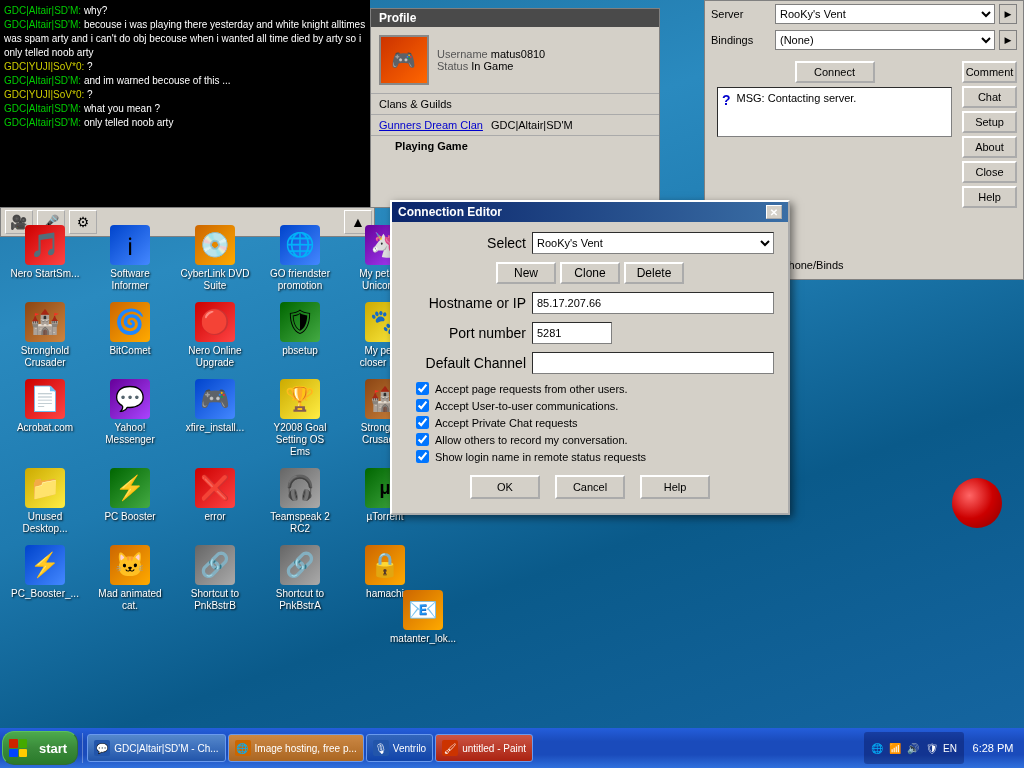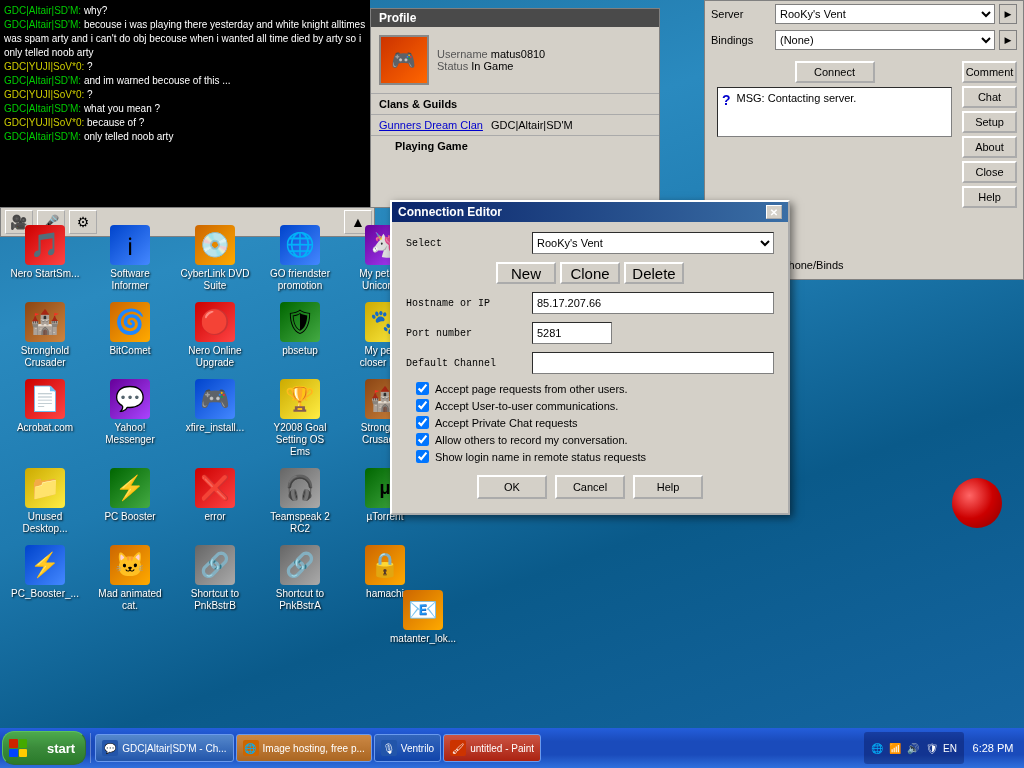--- a/index.html
+++ b/index.html
@@ -79,21 +79,21 @@
       color: white;
       font-size: 20px;
     }
 
     .profile-fields { font-size: 11px; }
     .profile-fields .label { color: #555; }
     .profile-fields .value { color: #000; }
 
     .profile-section {
       padding: 4px 8px;
-      font-weight: bold;
+      font-weight: normal;
       font-size: 11px;
       border-bottom: 1px solid #aaa;
     }
 
     .clan-row {
       padding: 4px 8px;
       display: flex;
       gap: 8px;
       font-size: 11px;
       border-bottom: 1px solid #aaa;
@@ -279,23 +279,22 @@
 
     .dialog-row {
       display: flex;
       align-items: center;
       margin-bottom: 8px;
       gap: 6px;
     }
 
     .dialog-label {
       width: 120px;
-      font-size: 10px;
-      text-align: left;
-      font-family: Liberation Mono, monospace;
+      font-size: 14px;
+      text-align: right;
     }
 
     .dialog-select {
       flex: 1;
       height: 22px;
       font-size: 11px;
       background: white;
       border: 1px inset #808080;
     }
 
@@ -313,37 +312,37 @@
       gap: 4px;
       margin-bottom: 8px;
       justify-content: center;
     }
 
     .dialog-btn {
       width: 60px;
       height: 22px;
       background: #d4d0c8;
       border: 2px outset #fff;
-      font-size: 15px;
+      font-size: 12px;
       cursor: pointer;
     }
 
     .checkbox-row {
       display: flex;
       align-items: center;
       gap: 6px;
       margin-bottom: 4px;
       padding-left: 10px;
       font-size: 11px;
     }
 
     .dialog-footer {
       display: flex;
       justify-content: center;
-      gap: 8px;
+      gap: 15px;
       padding: 8px 0 4px;
     }
 
     .footer-btn {
       width: 70px;
       height: 24px;
       background: #d4d0c8;
       border: 2px outset #fff;
       font-size: 11px;
       cursor: pointer;
@@ -369,21 +368,21 @@
       background: linear-gradient(to bottom, #4caa4c, #3a8a3a, #2a7a2a);
       border: 1px outset #5cc05c;
       border-radius: 12px;
       color: white;
       font-weight: bold;
       font-size: 13px;
       padding: 0 10px 0 6px;
       cursor: pointer;
       display: flex;
       align-items: center;
-      gap: 20px;
+      gap: 12px;
     }
 
     .start-windows-logo {
       width: 18px;
       height: 18px;
       display: grid;
       grid-template-columns: 1fr 1fr;
       gap: 1px;
     }
 
@@ -491,21 +490,20 @@
 
 <div class="desktop">
 
   <div class="chat-panel">
     <div class="chat-line"><span class="chat-green">GDC|Altair|SD'M:</span> <span class="chat-white">why?</span></div>
     <div class="chat-line"><span class="chat-green">GDC|Altair|SD'M:</span> <span class="chat-white"> becouse i was playing there yesterday and white knight alltimes was spam arty and i can't do obj becouse when i wanted all time died by arty so i only telled noob arty</span></div>
     <div class="chat-line"><span class="chat-yellow">GDC|YUJI|SoV*0:</span> <span class="chat-white"> ?</span></div>
     <div class="chat-line"><span class="chat-green">GDC|Altair|SD'M:</span> <span class="chat-white"> and im warned becouse of this ...</span></div>
     <div class="chat-line"><span class="chat-yellow">GDC|YUJI|SoV*0:</span> <span class="chat-white"> ?</span></div>
     <div class="chat-line"><span class="chat-green">GDC|Altair|SD'M:</span> <span class="chat-white"> what you mean ?</span></div>
-    <div class="chat-line"><span class="chat-yellow">GDC|YUJI|SoV*0:</span> <span class="chat-white"> because of ?</span></div>
     <div class="chat-line"><span class="chat-green">GDC|Altair|SD'M:</span> <span class="chat-white"> only telled noob arty</span></div>
   </div>
 
   <div class="toolbar-mini">
     <div class="mini-btn">🎥</div>
     <div class="mini-btn">🎤</div>
     <div class="mini-btn">⚙</div>
     <div style="position:absolute;right:2px;top:2px;">
       <div class="mini-btn">▲</div>
     </div>

